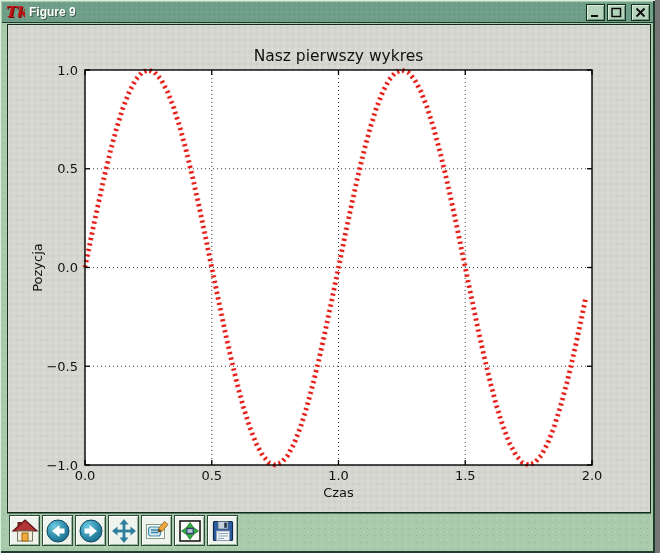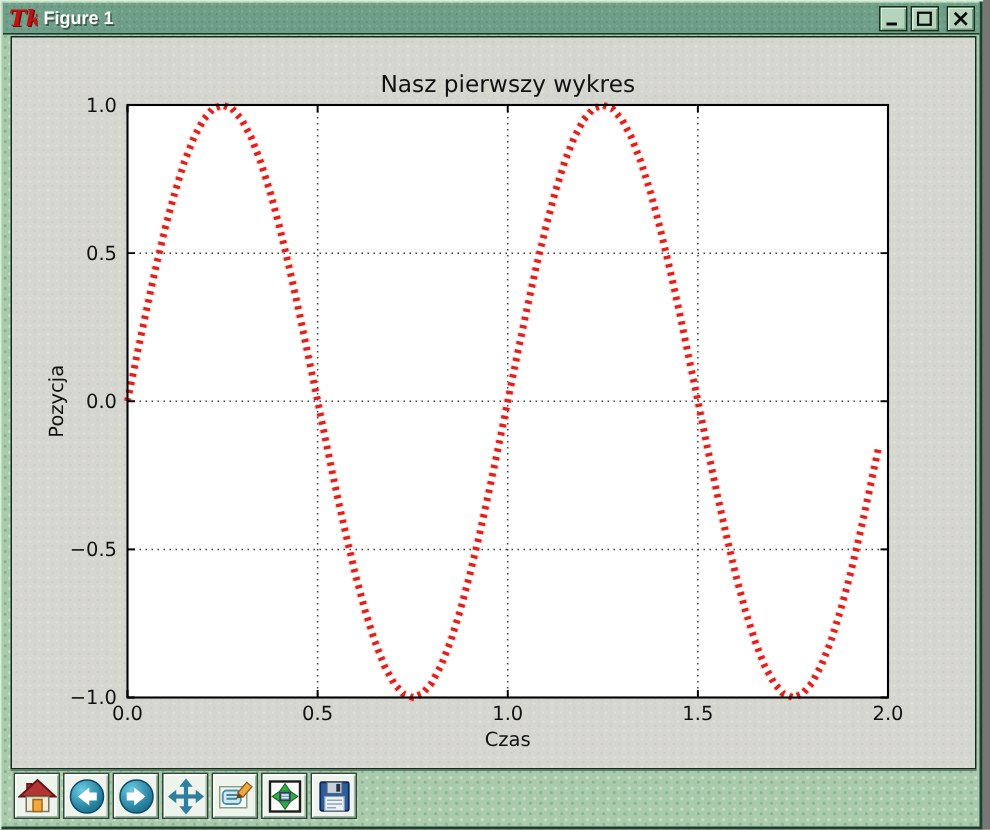--- a/index.html
+++ b/index.html
@@ -51,21 +51,21 @@
 
 <div class="window">
 
   <div class="titlebar">
     <span class="tb-icon">
       <svg width="20" height="17" viewBox="0 0 20 17">
         <text x="2" y="14" font-family="DejaVu Serif, serif" font-size="15" font-style="italic" font-weight="bold" fill="#6e0d0d">Tk</text>
         <text x="1" y="13" font-family="DejaVu Serif, serif" font-size="15" font-style="italic" font-weight="bold" fill="#c41212">Tk</text>
       </svg>
     </span>
-    <span class="tb-title">Figure 1</span>
+    <span class="tb-title">Figure 9</span>
     <span class="win-controls">
       <span class="win-btn">
         <svg width="11" height="11" viewBox="0 0 11 11">
           <rect x="1" y="8" width="7" height="2" fill="#0c0c0c"></rect>
         </svg>
       </span>
       <span class="win-btn">
         <svg width="11" height="11" viewBox="0 0 11 11">
           <rect x="1" y="1.5" width="8.5" height="8" fill="none" stroke="#0c0c0c" stroke-width="1.5"></rect>
         </svg>

